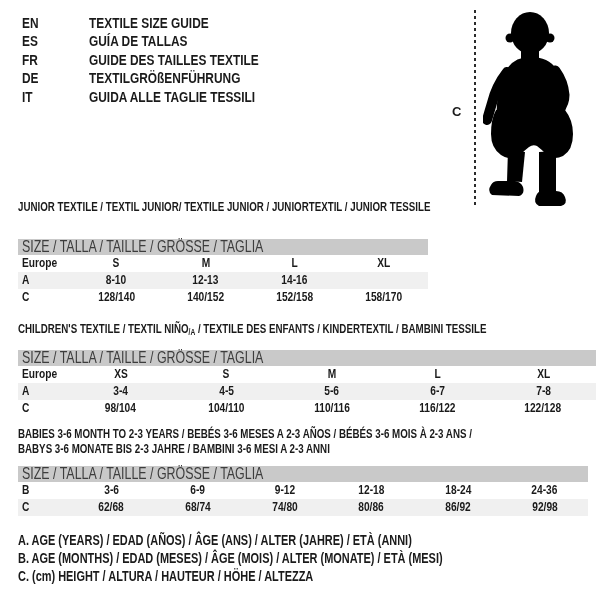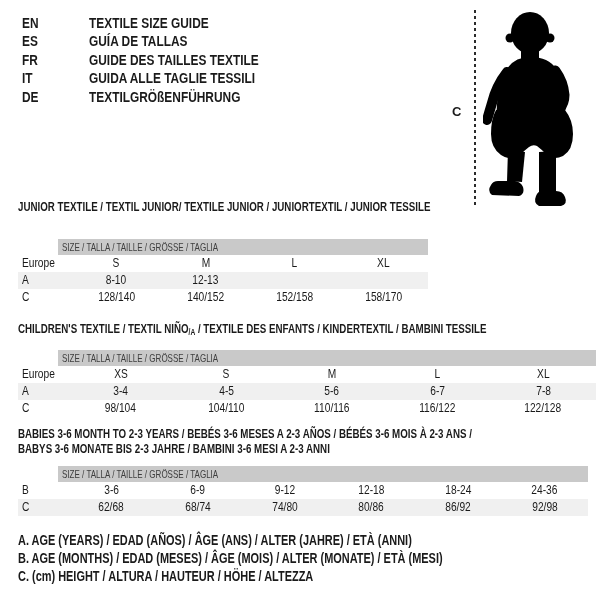--- a/index.html
+++ b/index.html
@@ -19,25 +19,25 @@
   
   .hline{position:absolute;left:474px;top:10px;width:2px;height:197px;
          background:repeating-linear-gradient(to bottom,#2b2b2b 0 3px,transparent 3px 6px);}
   .hlabel{position:absolute;left:452px;top:104px;font-size:13px;font-weight:bold;}
   .baby{position:absolute;left:483px;top:4px;}
 
   
   .tbl-title{position:absolute;left:18px;font-weight:bold;font-size:12.5px;line-height:14px;}
   .tbl{position:absolute;left:18px;}
   .bar{height:16px;line-height:16px;background:#c9c9c9;color:#3d3d3d;
-       font-size:11px;padding-left:4px;box-sizing:border-box;margin-left:40px;}
+       font-size:17px;padding-left:4px;box-sizing:border-box;}
   .bar .cx-l{transform:scaleX(.73);}
   .tr{height:17px;line-height:17px;font-size:12px;}
   .tr.alt{background:#f0f0f0;}
-  .td{overflow:visible;}
+  .td{overflow:visible;font-weight:bold;}
   .td.label{text-align:left;padding-left:4px;}
   .td.val{text-align:center;}
   .t1{top:239px;width:410px;}
   .t1 .tr{display:grid;grid-template-columns:54px repeat(4,1fr);}
   .t2{top:350px;width:578px;}
   .t2 .tr{display:grid;grid-template-columns:50px repeat(5,1fr);}
   .t3{top:466px;width:570px;}
   .t3 .tr{display:grid;grid-template-columns:50px repeat(6,1fr);}
   .sub{font-size:.68em;vertical-align:-2px;}
 
@@ -57,26 +57,26 @@
     </div>
     <div class="lang-row">
       <div class="lang-code"><span class="cx-l">ES</span></div>
       <div><span class="cx-l">GUÍA DE TALLAS</span></div>
     </div>
     <div class="lang-row">
       <div class="lang-code"><span class="cx-l">FR</span></div>
       <div><span class="cx-l">GUIDE DES TAILLES TEXTILE</span></div>
     </div>
     <div class="lang-row">
+      <div class="lang-code"><span class="cx-l">DE</span></div>
+      <div><span class="cx-l">TEXTILGRÖßENFÜHRUNG</span></div>
+    </div>
+    <div class="lang-row">
       <div class="lang-code"><span class="cx-l">IT</span></div>
       <div><span class="cx-l">GUIDA ALLE TAGLIE TESSILI</span></div>
-    </div>
-    <div class="lang-row">
-      <div class="lang-code"><span class="cx-l">DE</span></div>
-      <div><span class="cx-l">TEXTILGRÖßENFÜHRUNG</span></div>
     </div>
   </div>
 
   <div class="hline"></div>
   <div class="hlabel">C</div>
   <svg class="baby" width="117" height="204" viewBox="0 0 117 204">
     <g fill="#000000" stroke="none">
       <ellipse cx="47" cy="29" rx="19" ry="21"></ellipse>
       <circle cx="27" cy="34" r="4.5"></circle>
       <circle cx="67" cy="34" r="4.5"></circle>
@@ -99,20 +99,21 @@
       <div class="td label"><span class="cx-c" style="transform-origin:0 50%;">Europe</span></div>
       <div class="td val"><span class="cx-c">S</span></div>
       <div class="td val"><span class="cx-c">M</span></div>
       <div class="td val"><span class="cx-c">L</span></div>
       <div class="td val"><span class="cx-c">XL</span></div>
     </div>
     <div class="tr alt">
       <div class="td label"><span class="cx-c" style="transform-origin:0 50%;">A</span></div>
       <div class="td val"><span class="cx-c">8-10</span></div>
       <div class="td val"><span class="cx-c">12-13</span></div>
+      <div class="td val"><span class="cx-c">14-16</span></div>
     </div>
     <div class="tr">
       <div class="td label"><span class="cx-c" style="transform-origin:0 50%;">C</span></div>
       <div class="td val"><span class="cx-c">128/140</span></div>
       <div class="td val"><span class="cx-c">140/152</span></div>
       <div class="td val"><span class="cx-c">152/158</span></div>
       <div class="td val"><span class="cx-c">158/170</span></div>
     </div>
   </div>
 

